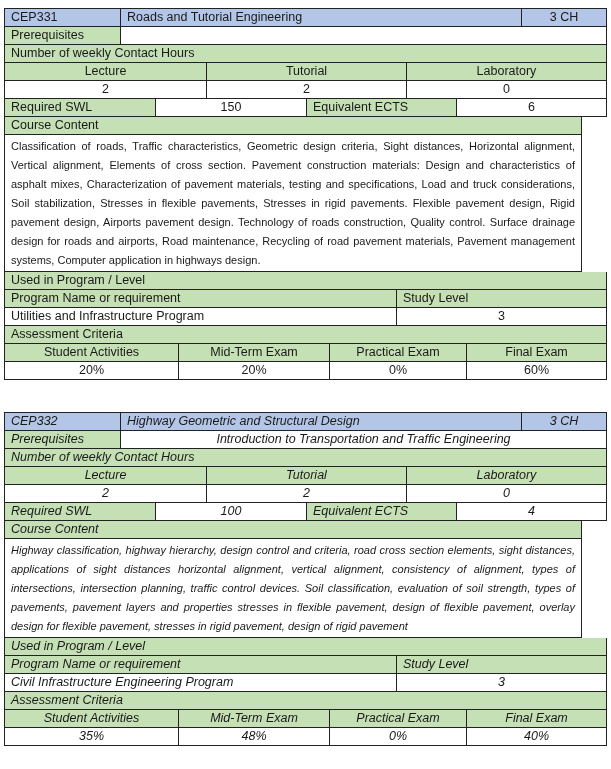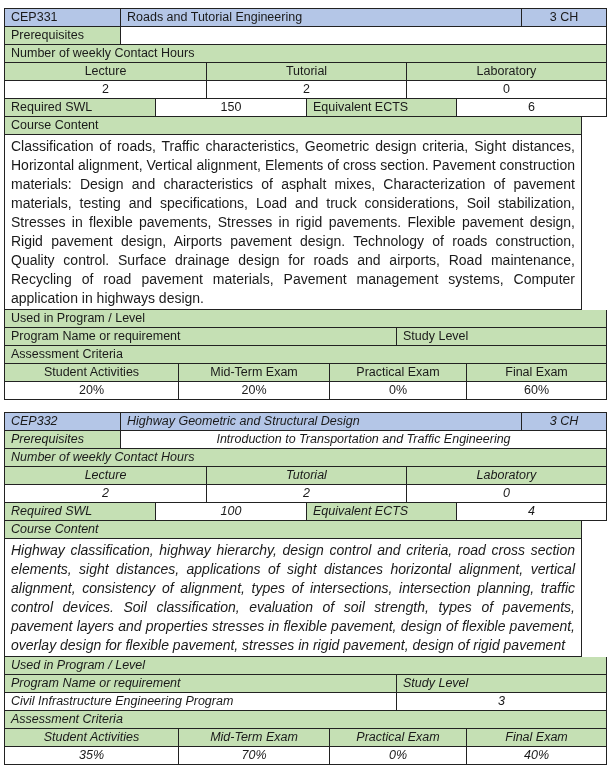--- a/index.html
+++ b/index.html
@@ -7,21 +7,21 @@
          font-family: "Liberation Sans", "DejaVu Sans", sans-serif; font-size: 12.5px; color: #1a1a1a; }
   .course { position: absolute; left: 4px; width: 602px; }
   .course.c1 { top: 8px; }
   .course.c2 { top: 412px; font-style: italic; }
   table { border-collapse: collapse; width: 578px; table-layout: fixed; }
   td { border: 1px solid #222; padding: 0 6px; height: 17px; line-height: 17px; white-space: nowrap; overflow: hidden; }
   .blue { background: #b4c6e7; margin-top: 23px; }
   .green { background: #c5e0b4; }
   .white { background: #ffffff; }
   .center { text-align: center; }
-  .content { white-space: normal; text-align: justify; line-height: 19px; padding: 2px 6px 1px 6px; height: auto; font-size: 14px; }
+  .content { white-space: normal; text-align: justify; line-height: 19px; padding: 2px 6px 1px 6px; height: auto; font-size: 11px; }
 </style>
 </head>
 <body>
 
 <div class="course c1">
   <table>
     <colgroup>
         <col style="width:116px">
         <col style="width:401px">
         <col style="width:85px">
@@ -100,20 +100,24 @@
         <col style="width:210px">
       </colgroup>
     <tbody>
         <tr>
           <td colspan="2" class="green" style="border-top: none;">Used in Program / Level</td>
         </tr>
     <tr>
       <td class="green">Program Name or requirement</td>
       <td class="green">Study Level</td>
     </tr>
+    <tr>
+      <td class="white">Utilities and Infrastructure Program</td>
+      <td class="white center">3</td>
+    </tr>
   </tbody>
     </table>
   <table>
     <colgroup>
         <col style="width:174px">
         <col style="width:151px">
         <col style="width:137px">
         <col style="width:140px">
       </colgroup>
     <tbody>
@@ -242,19 +246,19 @@
           <td colspan="4" class="green" style="border-top: none;">Assessment Criteria</td>
         </tr>
     <tr>
       <td class="green center">Student Activities</td>
       <td class="green center">Mid-Term Exam</td>
       <td class="green center">Practical Exam</td>
       <td class="green center">Final Exam</td>
     </tr>
     <tr>
       <td class="white center">35%</td>
-      <td class="white center">70%</td>
+      <td class="white center">48%</td>
       <td class="white center">0%</td>
       <td class="white center">40%</td>
     </tr>
   </tbody>
     </table>
 </div>
 
 </body></html>

